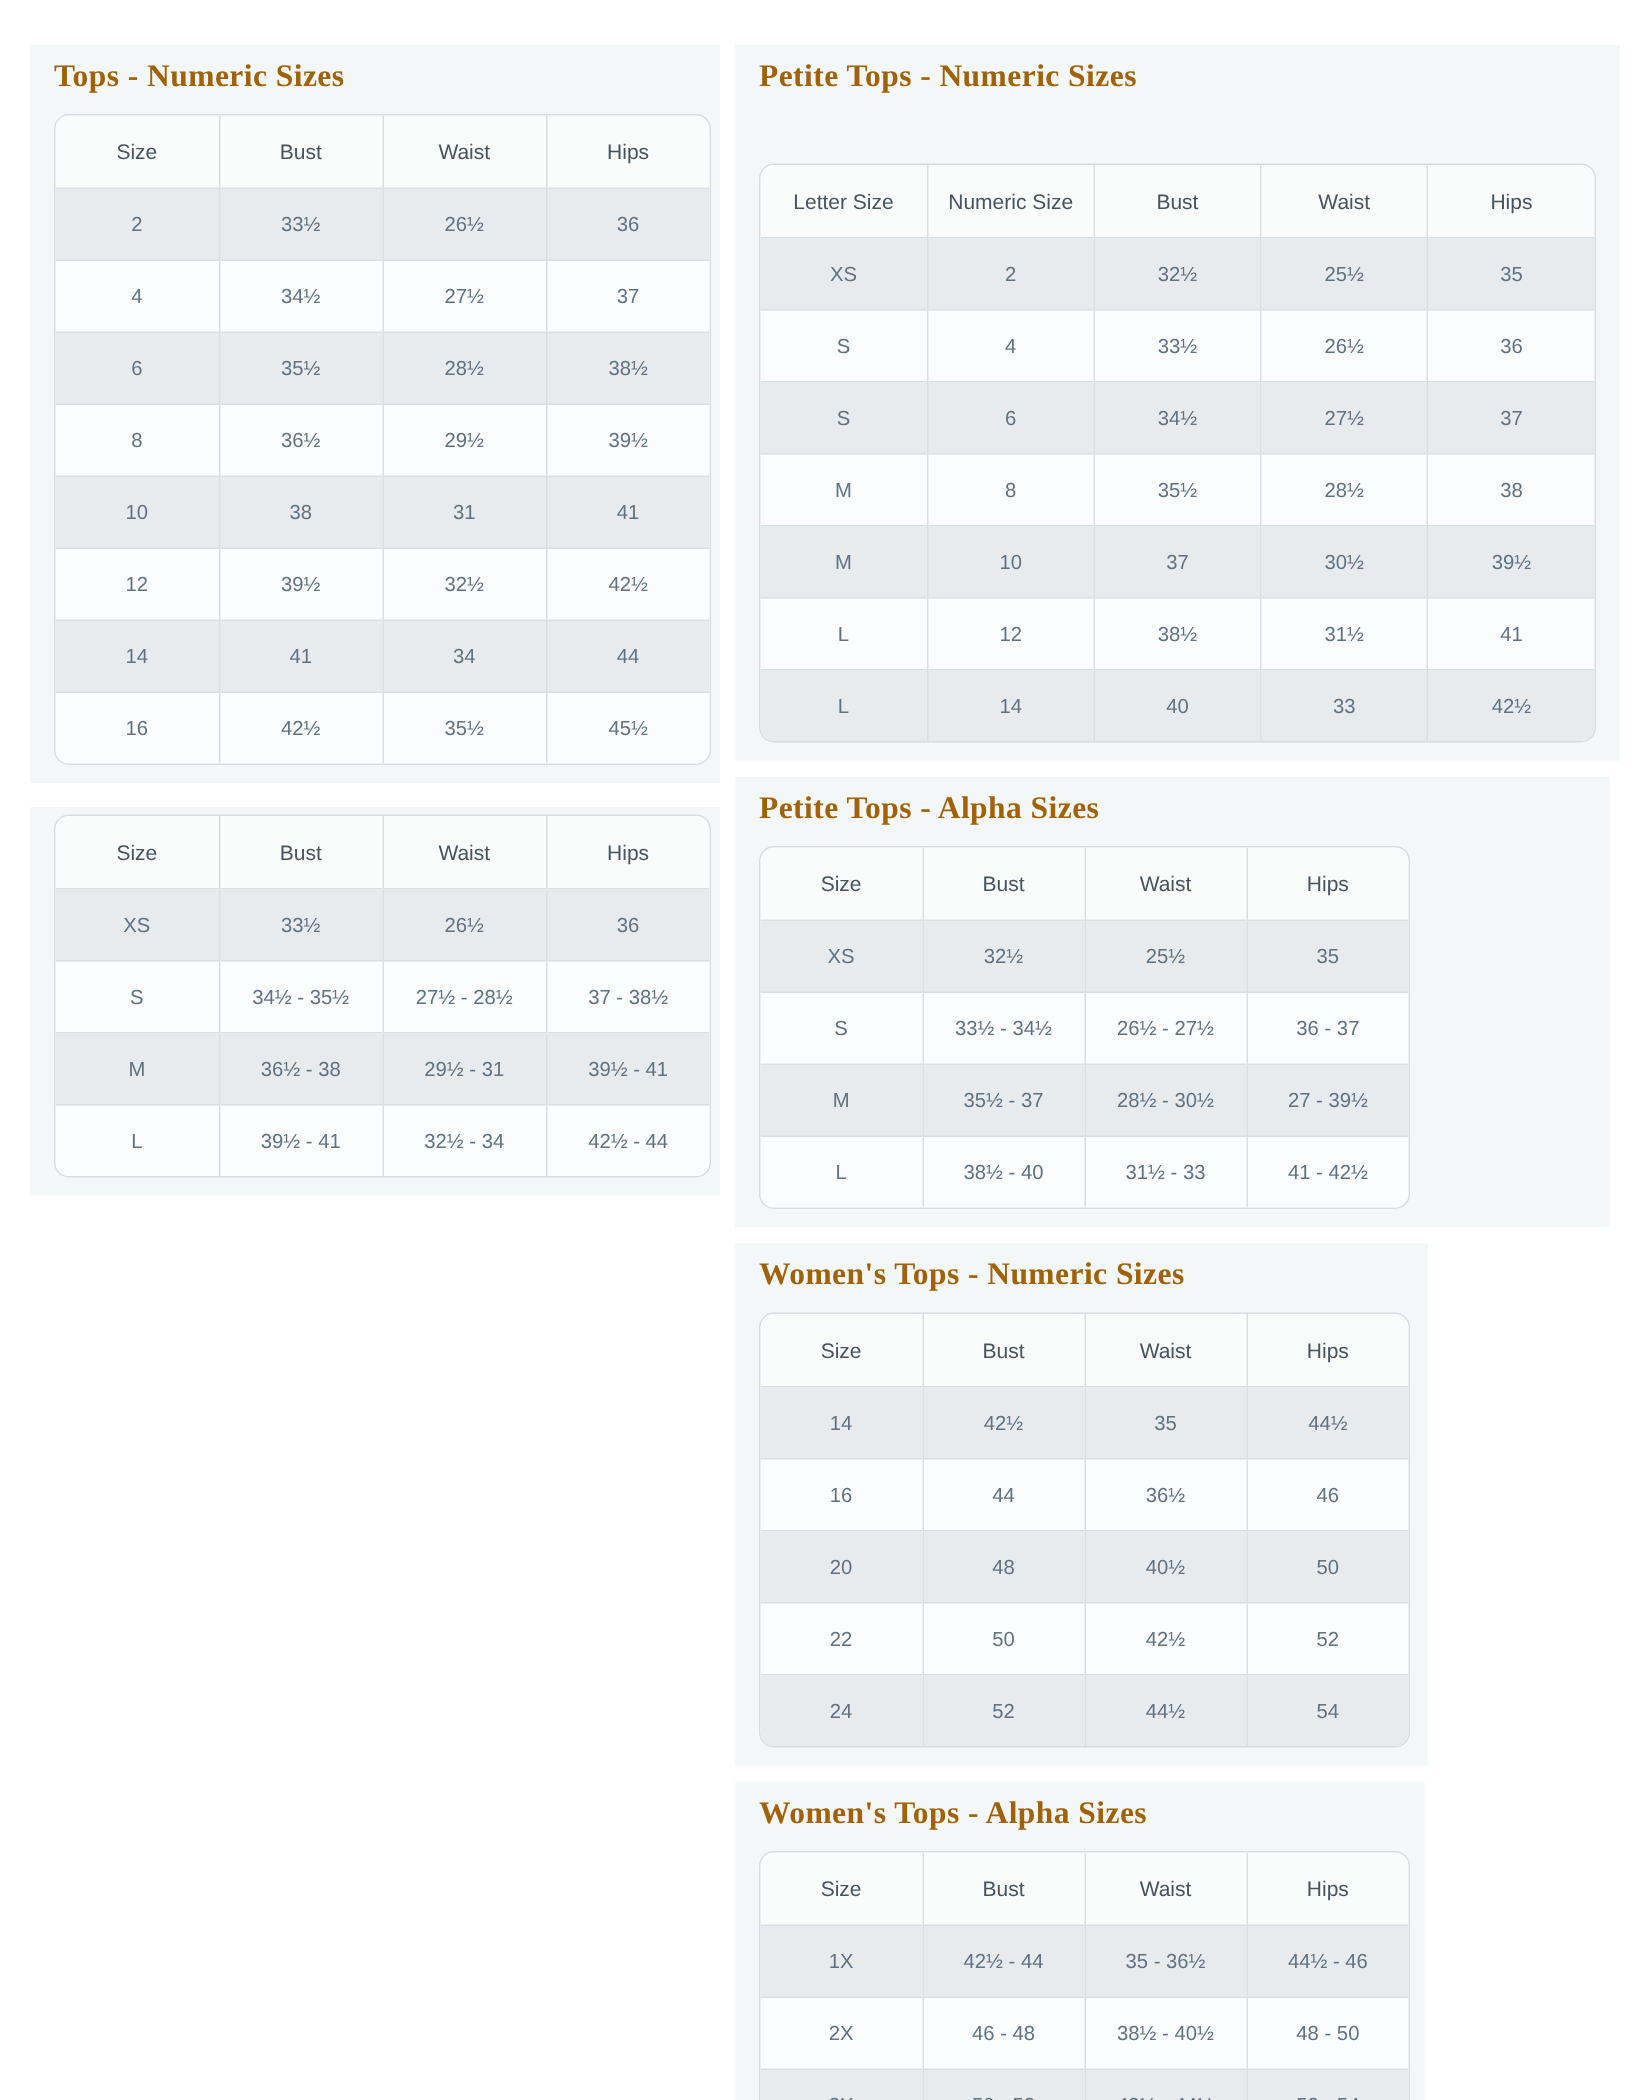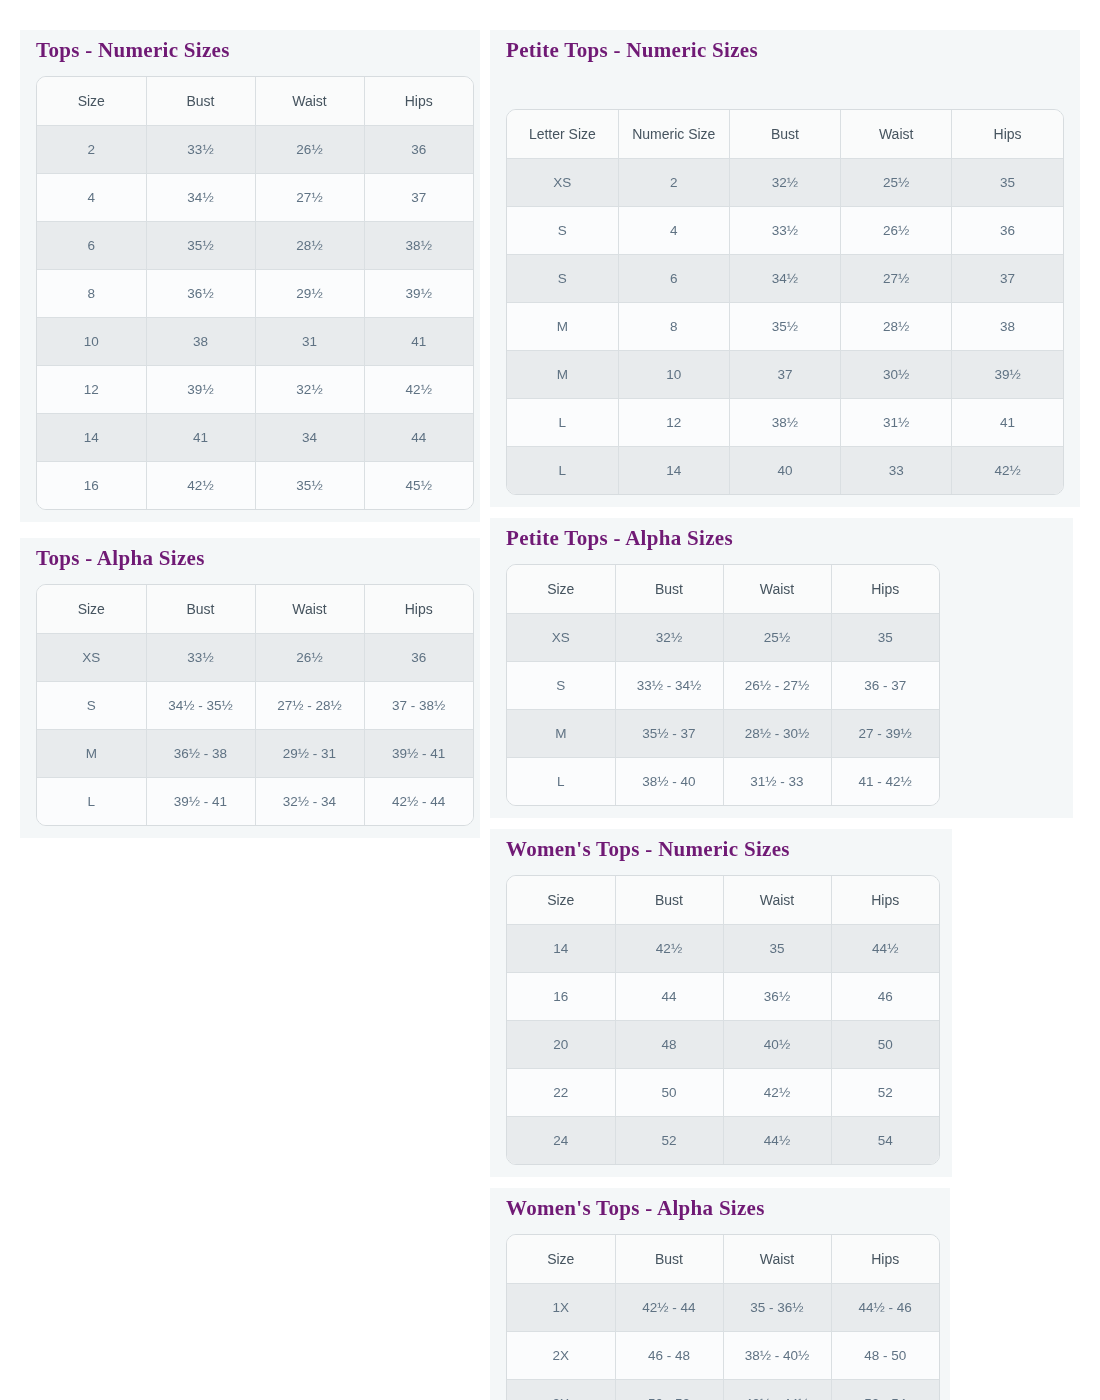--- a/index.html
+++ b/index.html
@@ -30,21 +30,21 @@
   .panel-r1     { width: 590px; }
   .panel-r2     { width: 583px; }
   .panel-r3     { width: 462px; }
   .panel-r4     { width: 460px; }
 
   .panel-title {
     font-family: "Liberation Serif", serif;
     font-weight: bold;
     font-size: 21px;
     letter-spacing: 0.3px;
-    color: #701a75;
+    color: #a16207;
     margin: 3px 0 13px 0;
   }
 
   .table-wrap {
     border: 1px solid #d7dcdf;
     border-radius: 10px;
     overflow: hidden;
     background: #fbfcfc;
   }
   .w-left  { width: 436px; }
@@ -142,21 +142,20 @@
                 <td>42½</td>
                 <td>35½</td>
                 <td>45½</td>
               </tr>
             </tbody>
         </table>
       </div>
     </section>
 
     <section class="panel panel-left">
-      <h2 class="panel-title">Tops - Alpha Sizes</h2>
       <div class="table-wrap w-left">
         <table>
           <thead>
               <tr>
                 <th>Size</th>
                 <th>Bust</th>
                 <th>Waist</th>
                 <th>Hips</th>
               </tr>
             </thead>

